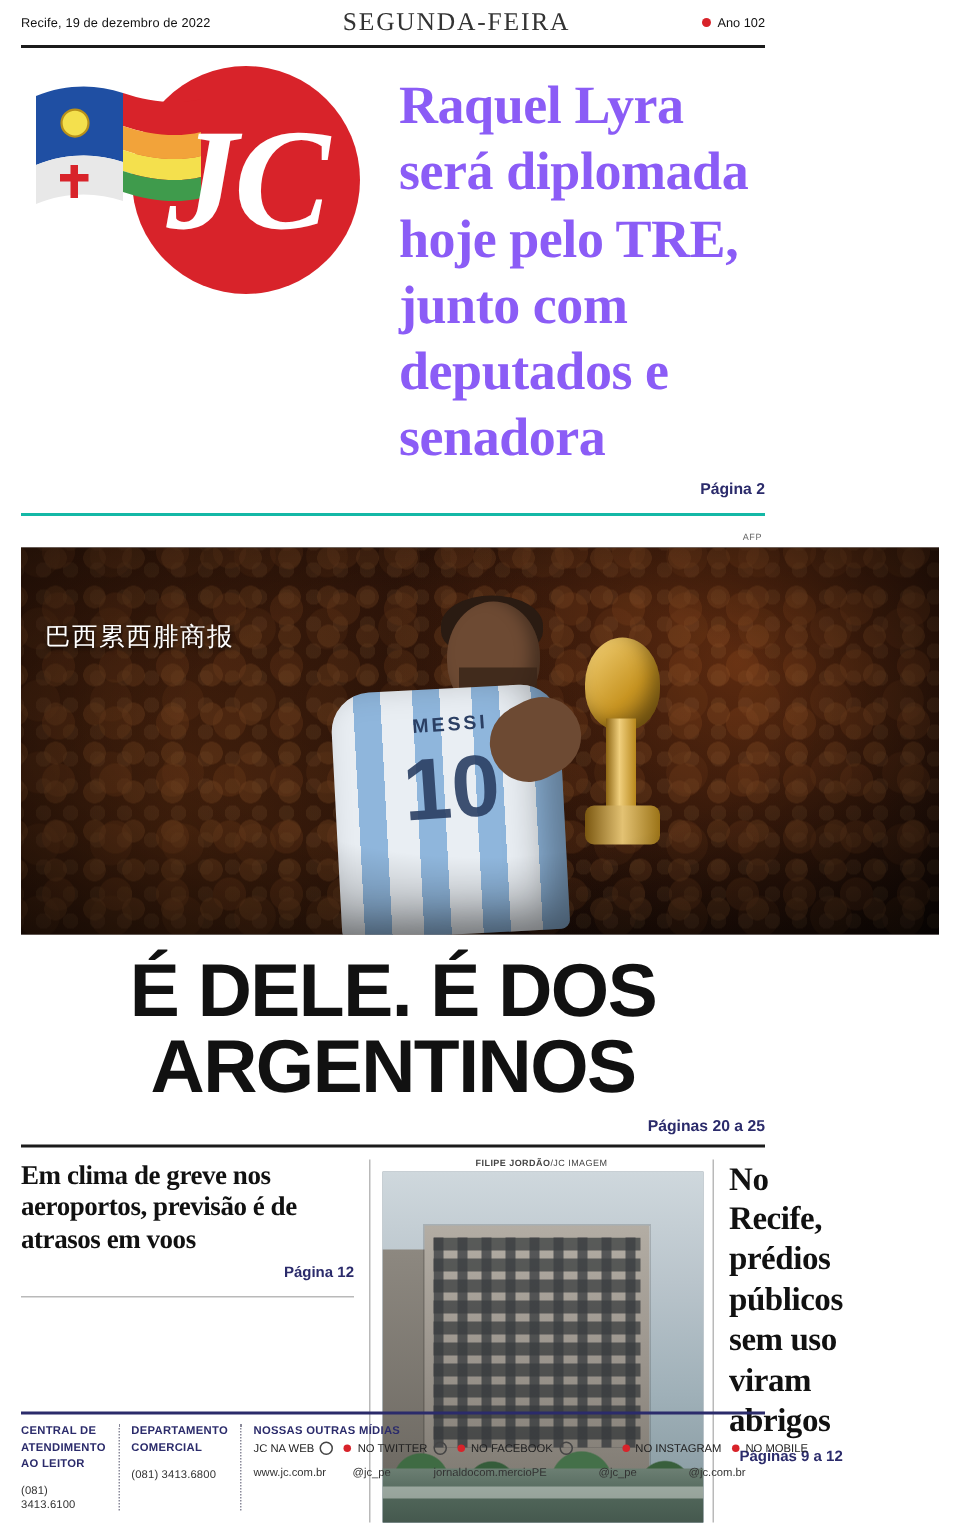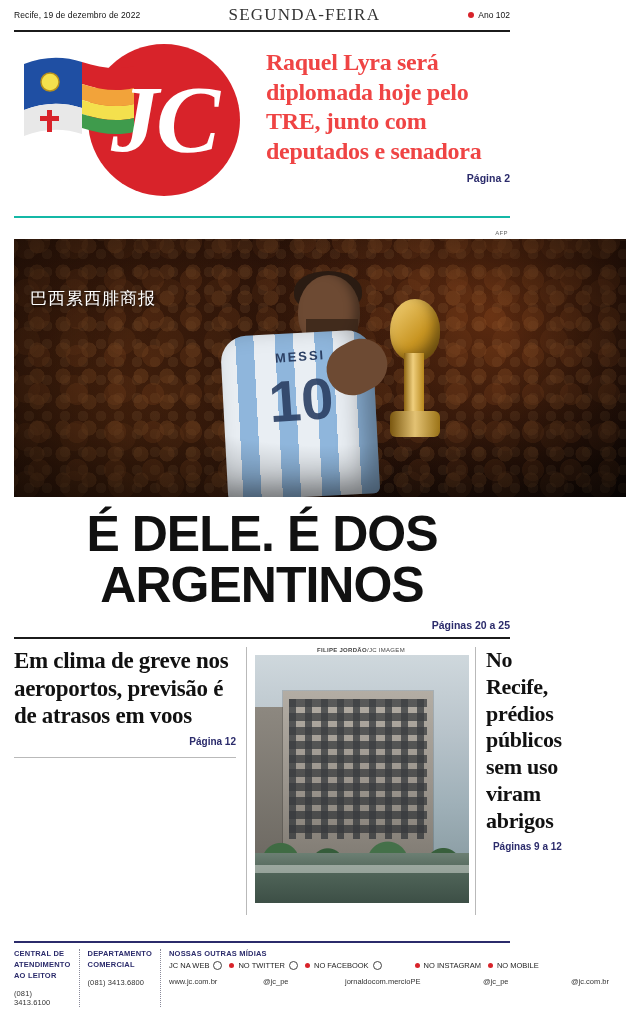--- a/index.html
+++ b/index.html
@@ -101,24 +101,24 @@
   }
   .lead {
     flex: 1;
     padding-left: 12px;
     padding-top: 10px;
   }
   .lead h1 {
     margin: 0;
     font-family: "Liberation Serif", serif;
     font-weight: bold;
-    font-size: 24px;
+    font-size: 36px;
     line-height: 1.23;
     letter-spacing: -0.3px;
-    color: #ef4444;
+    color: #8b5cf6;
   }
   .lead .pageref {
     text-align: right;
     font-size: 10.5px;
     font-weight: bold;
     color: #2b2b6b;
     margin-top: 6px;
   }
 
   
@@ -324,21 +324,21 @@
   }
   .col-right {
     flex: 1;
     padding-left: 10px;
     box-sizing: border-box;
   }
   .col-left h2, .col-right h2 {
     margin: 0;
     font-family: "Liberation Serif", serif;
     font-weight: bold;
-    font-size: 23px;
+    font-size: 18px;
     line-height: 1.2;
     letter-spacing: -0.3px;
   }
   .col-left .pref, .col-right .pref {
     text-align: right;
     font-size: 10px;
     font-weight: bold;
     color: #2b2b6b;
     margin-top: 6px;
   }
@@ -455,21 +455,21 @@
     width: 5px; height: 5px; border-radius: 50%;
     background: #d8232a; display: inline-block;
   }
   .mini-circle {
     width: 7px; height: 7px; border-radius: 50%;
     border: 1px solid #444; display: inline-block;
   }
   .f-handles {
     margin-top: 7px;
     display: flex;
-    gap: 28px;
+    gap: 0;
     color: #333;
     white-space: nowrap;
   }
 </style>
 </head>
 <body>
 
 <div class="page">
 
   <div class="topbar">

